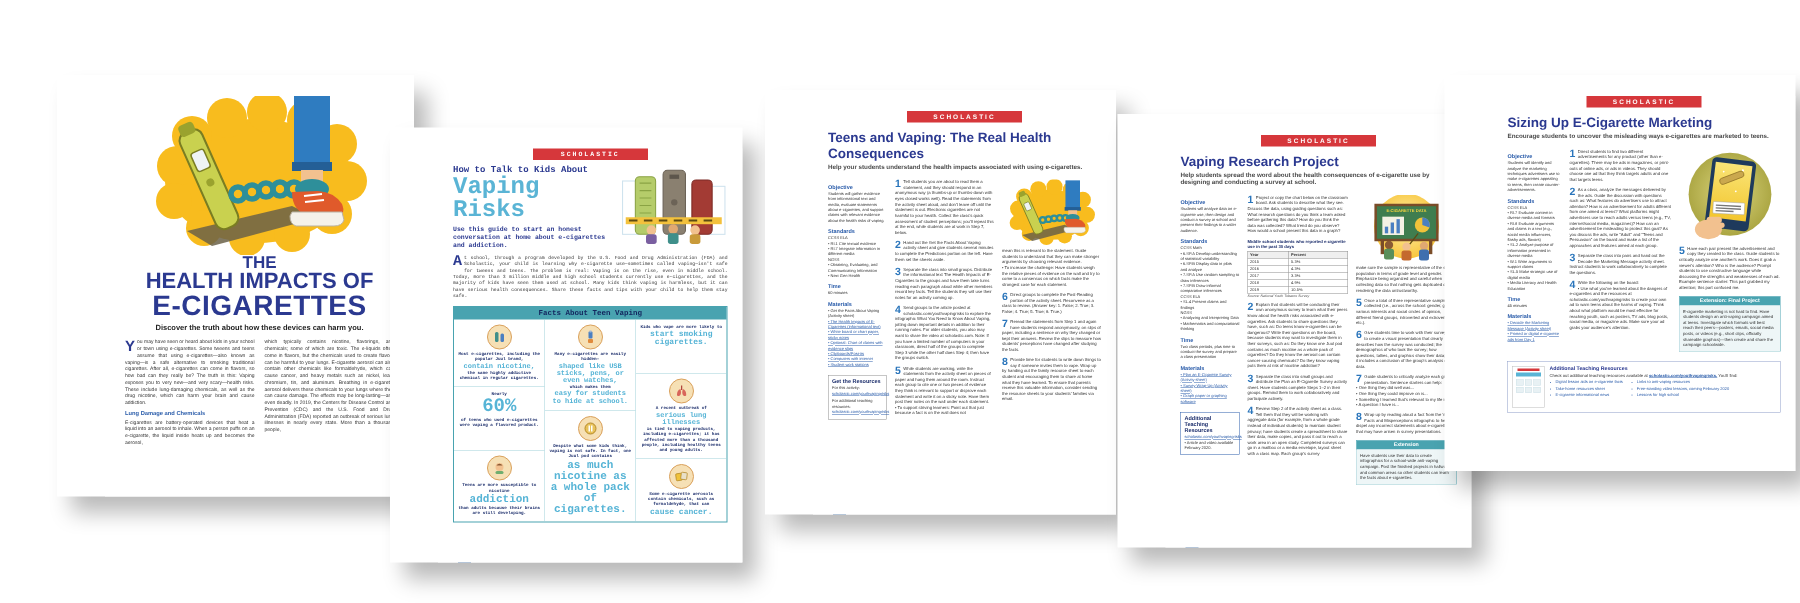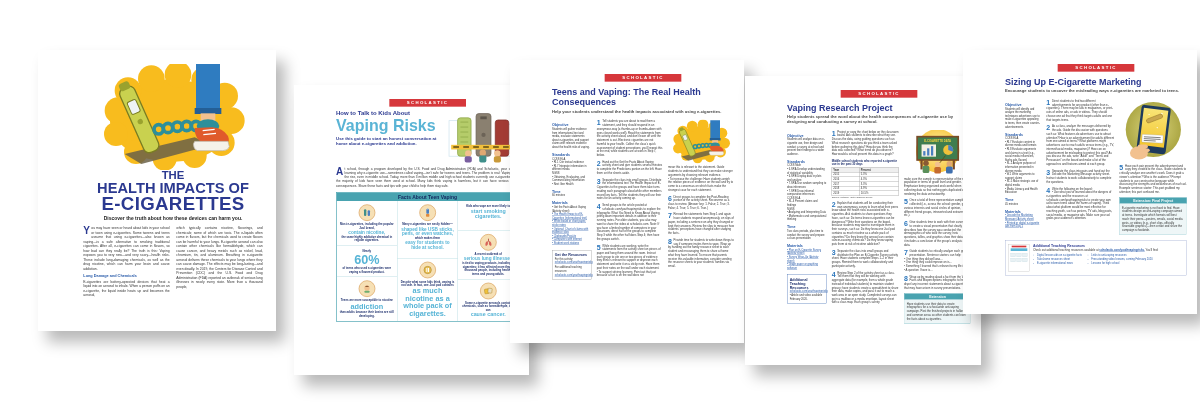--- a/index.html
+++ b/index.html
@@ -141,21 +141,21 @@
         <div class="p1-col">
           <span class="dropcap">Y</span><span>ou may have seen or heard about kids in your school or town using e-cigarettes. Some tweens and teens assume that using e-cigarettes—also known as vaping—is a safe alternative to smoking traditional cigarettes. After all, e-cigarettes can come in flavors, so how bad can they really be? The truth is this: Vaping exposes you to very new—and very scary—health risks. These include lung-damaging chemicals, as well as the drug nicotine, which can harm your brain and cause addiction.</span>
           <div class="p1-h">Lung Damage and Chemicals</div>
           <span>E-cigarettes are battery-operated devices that heat a liquid into an aerosol to inhale. When a person puffs on an e-cigarette, the liquid inside heats up and becomes the aerosol,</span>
         </div>
         <div class="p1-col">which typically contains nicotine, flavorings, and chemicals; some of which are toxic. The e-liquids often come in flavors, but the chemicals used to create flavors can be harmful to your lungs. E-cigarette aerosol can also contain other chemicals like formaldehyde, which can cause cancer, and heavy metals such as nickel, lead, chromium, tin, and aluminum. Breathing in e-cigarette aerosol delivers these chemicals to your lungs where they can cause damage. The effects may be long-lasting—and even deadly. In 2019, the Centers for Disease Control and Prevention (CDC) and the U.S. Food and Drug Administration (FDA) reported an outbreak of serious lung illnesses in nearly every state. More than a thousand people,</div>
       </div>
     </div>
   </div>
 
-  <div class="page" style="left:294px;top:85px;width:203px;height:290px;">
+  <div class="page" style="left:260px;top:85px;width:203px;height:290px;font-family:Liberation Mono, monospace;">
     <div class="inner" style="width:609px;height:870px;">
       <div class="schbar">SCHOLASTIC</div>
       <div class="p2-head">
         <div style="flex:1.25;">
           <div class="p2-kicker">How to Talk to Kids About</div>
           <div class="p2-title">Vaping Risks</div>
           <div class="p2-sub">Use this guide to start an honest conversation at home about e-cigarettes and addiction.</div>
         </div>
         <svg width="215" height="160" viewBox="0 0 200 150">
           <rect x="4" y="30" width="30" height="100" fill="none" stroke="#cfe3ee" stroke-width="2"></rect>

